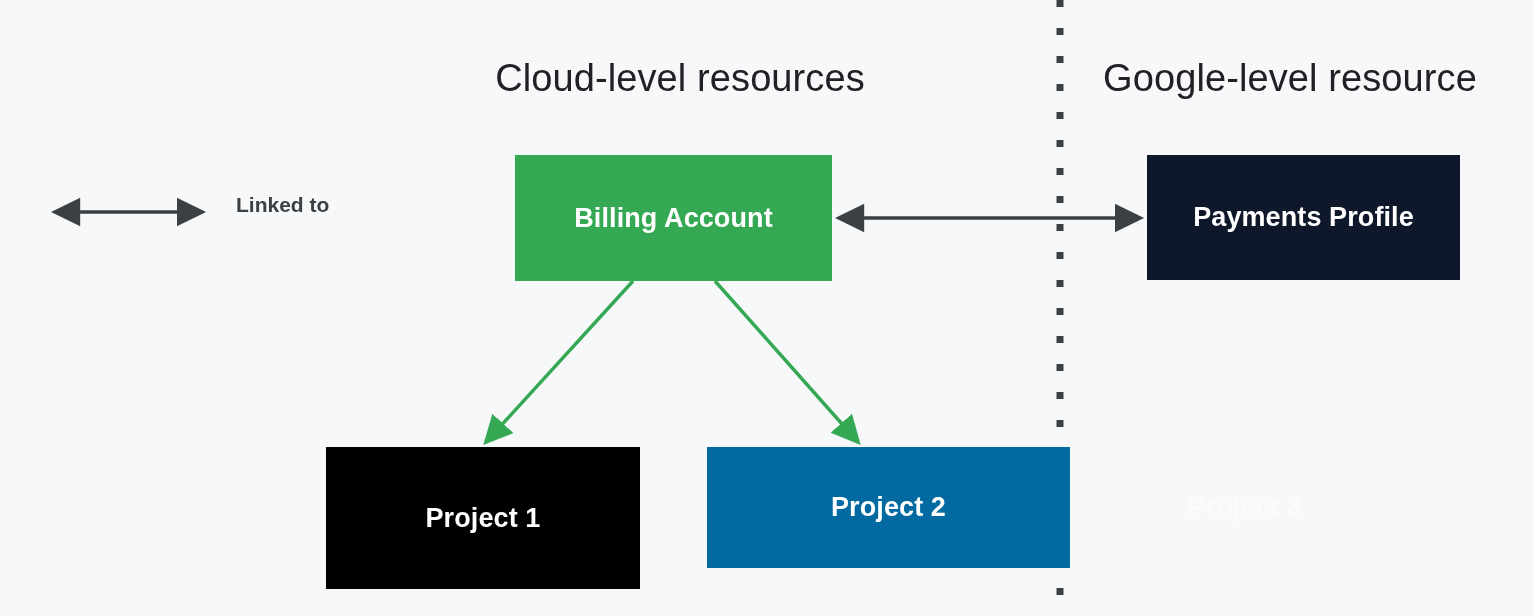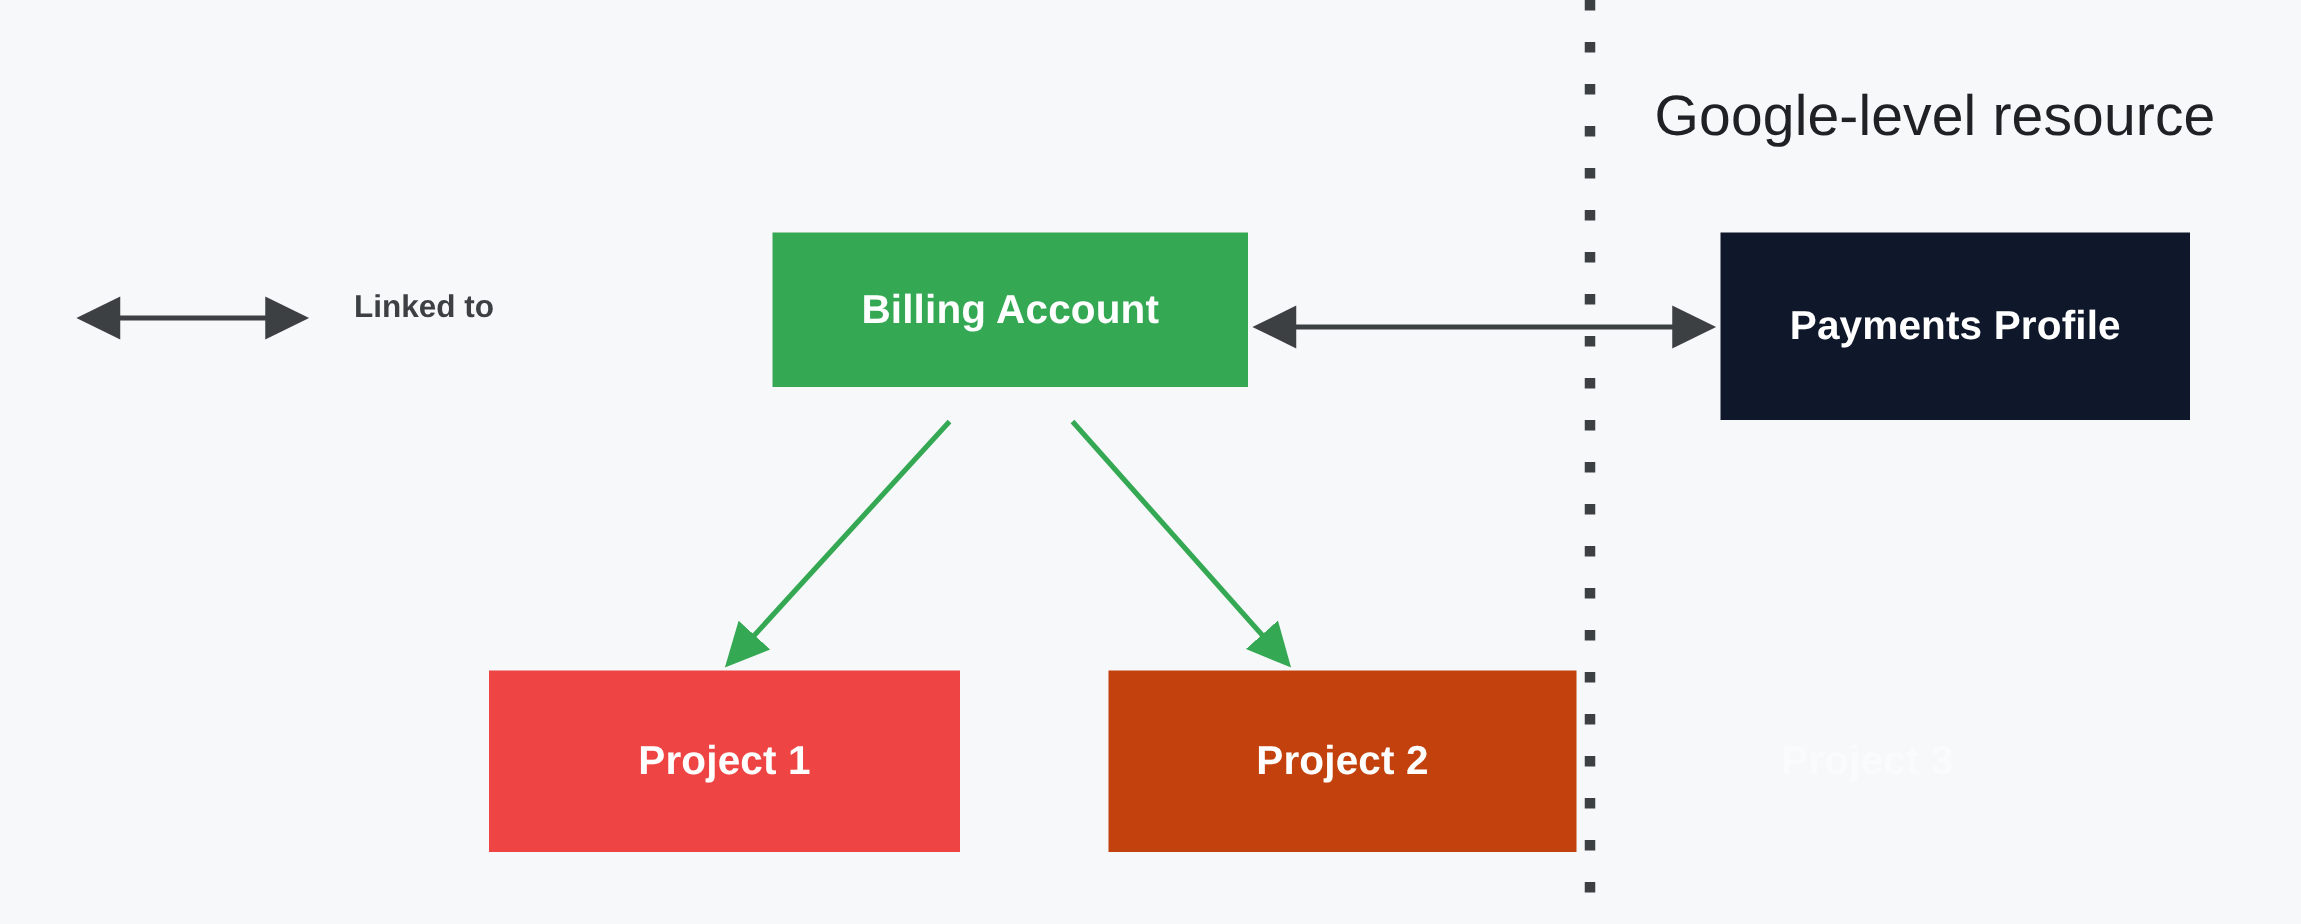--- a/index.html
+++ b/index.html
@@ -61,44 +61,43 @@
     color: #FFFFFF;
     font-size: 27px;
     font-weight: 700;
     letter-spacing: 0.1px;
     white-space: nowrap;
   }
   #node-billing-account {
     left: 515px;
     top: 155px;
     width: 317px;
-    height: 103px;
+    height: 126px;
     background: #34A853;
   }
   #node-payments-profile {
     left: 1147px;
     top: 155px;
     width: 313px;
     height: 125px;
     background: #0f172a;
   }
   #node-project-1 {
     left: 326px;
     top: 447px;
     width: 314px;
-    height: 121px;
-    background: #ef4444;
+    height: 142px;
+    background: #000000;
   }
   #node-project-2 {
     left: 707px;
     top: 447px;
-    width: 312px;
+    width: 363px;
     height: 121px;
-    background: #c2410c;
-    margin-left: 32px;
+    background: #0369a1;
   }
   
   #node-project-3 {
     left: 1100px;
     top: 447px;
     width: 290px;
     height: 121px;
     background: transparent;
     color: #FAFBFC;
   }
@@ -151,20 +150,21 @@
 
     <line x1="1060" y1="0" x2="1060" y2="616" stroke="#3C4043" stroke-width="7" stroke-dasharray="7 21" stroke-linecap="butt"></line>
 
     <line x1="839" y1="218" x2="1140" y2="218" stroke="#3C4043" stroke-width="3.4" marker-start="url(#arrow-dark-start)" marker-end="url(#arrow-dark-end)"></line>
 
     <line x1="633" y1="281" x2="486" y2="442" stroke="#34A853" stroke-width="3.4" marker-end="url(#arrow-green-end)"></line>
 
     <line x1="715" y1="281" x2="858" y2="442" stroke="#34A853" stroke-width="3.4" marker-end="url(#arrow-green-end)"></line>
   </svg>
 
+  <div class="column-header" id="header-cloud-level">Cloud-level resources</div>
 
   <div class="column-header" id="header-google-level">Google-level resource</div>
 
   <div id="legend">
 
     <div class="legend-row">
       <svg class="legend-swatch" viewBox="0 0 180 44" width="180" height="44" xmlns="http://www.w3.org/2000/svg">
         <defs>
           <marker id="lg-dark-end" markerWidth="9" markerHeight="9" refX="7.4" refY="4.5" orient="auto" markerUnits="strokeWidth">
             <path d="M0,0.3 L8.6,4.5 L0,8.7 Z" fill="#3C4043"></path>

